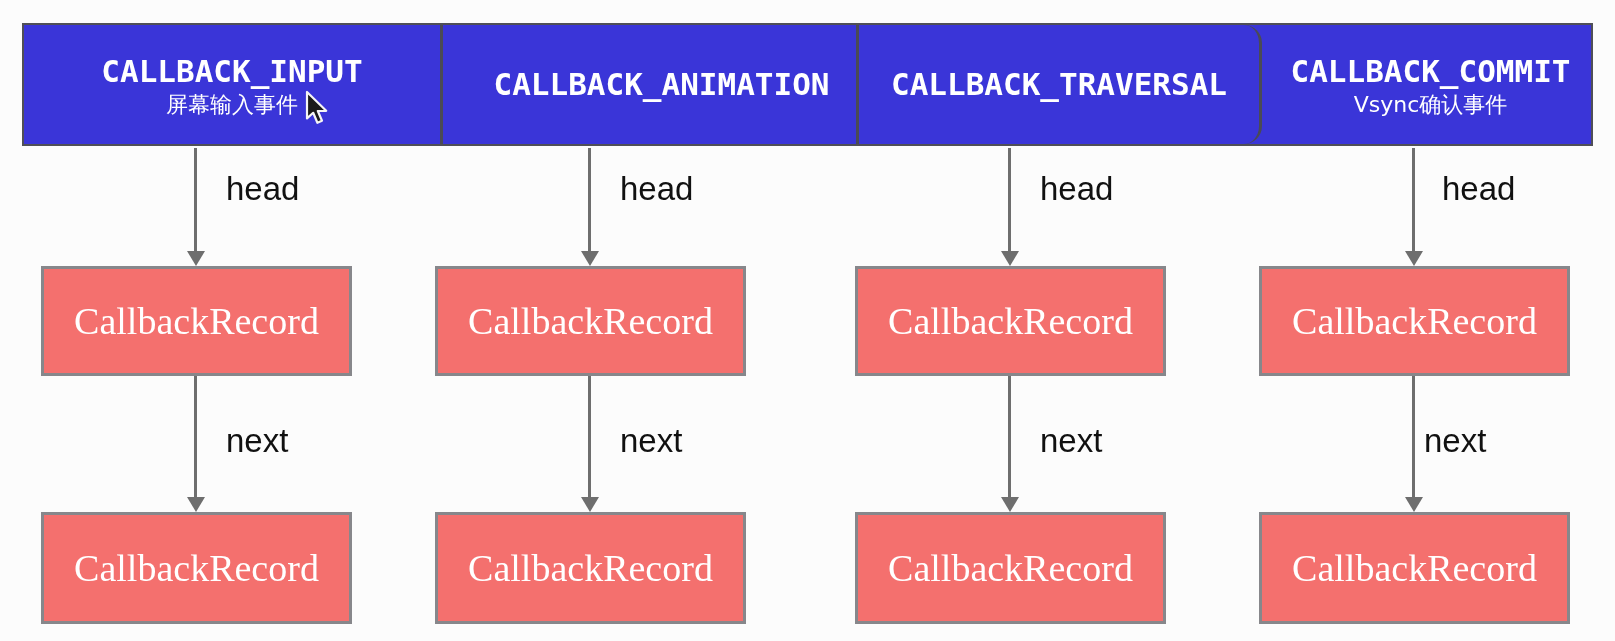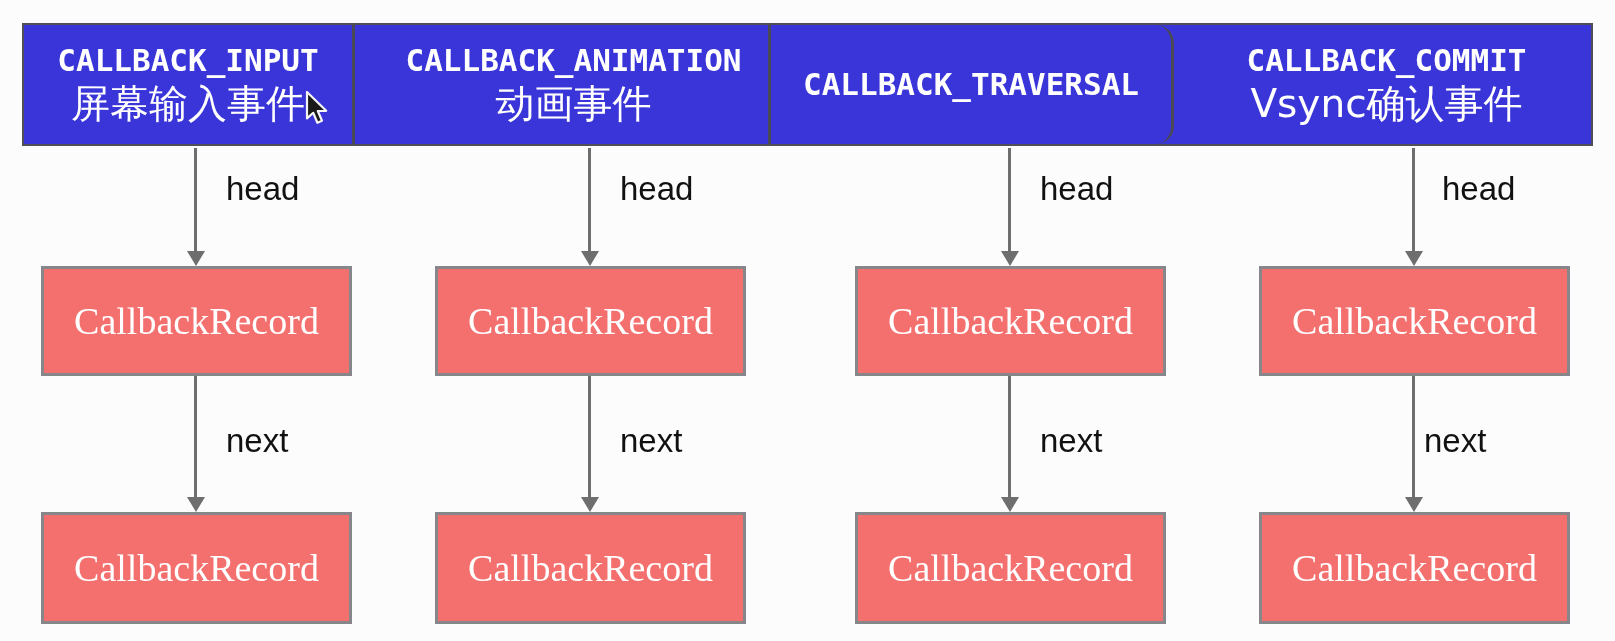--- a/index.html
+++ b/index.html
@@ -29,28 +29,28 @@
     background:var(--header-bg);
     border:2px solid var(--header-border);
     display:flex; flex-direction:row;
   }
   .header-cell {
     display:flex; flex-direction:column; justify-content:center; align-items:center;
     color:var(--header-text);
     border-right:3px solid var(--header-divider);
   }
   .header-cell:last-child { border-right:none; }
-  .w1 { width:331px; } .w2 { width:416px;padding-left:24px; } .w3 { width:403px;border-radius:18px; } .w4 { flex:1;padding-left:8px; }
+  .w1 { width:419px; } .w2 { width:416px;padding-left:24px; } .w3 { width:403px;border-radius:18px; } .w4 { flex:1;padding-left:8px; }
   .header-title {
     font-family:"DejaVu Sans Mono", monospace; font-weight:bold;
     font-size:31px; line-height:1.3; white-space:nowrap;
   }
   .header-subtitle {
     font-family:"DejaVu Sans", sans-serif;
-    font-size:39px; line-height:1.25; white-space:nowrap;
+    font-size:22px; line-height:1.25; white-space:nowrap;
   }
 
   
   .arrow { position:absolute; width:3px; background:var(--arrow); }
   .arrow::after {
     content:""; position:absolute; top:100%; left:50%; transform:translateX(-50%);
     border-left:9px solid transparent; border-right:9px solid transparent;
     border-top:15px solid var(--arrow);
   }
   .a-head { top:148px; height:103px; }
@@ -92,21 +92,20 @@
 
 <div class="canvas">
 
   <div class="header-bar">
     <div class="header-cell w1">
       <div class="header-title">CALLBACK_INPUT</div>
       <div class="header-subtitle">屏幕输入事件</div>
     </div>
     <div class="header-cell w2">
       <div class="header-title">CALLBACK_ANIMATION</div>
-      <div class="header-subtitle">动画事件</div>
     </div>
     <div class="header-cell w3">
       <div class="header-title">CALLBACK_TRAVERSAL</div>
     </div>
     <div class="header-cell w4">
       <div class="header-title">CALLBACK_COMMIT</div>
       <div class="header-subtitle">Vsync确认事件</div>
     </div>
   </div>
 

